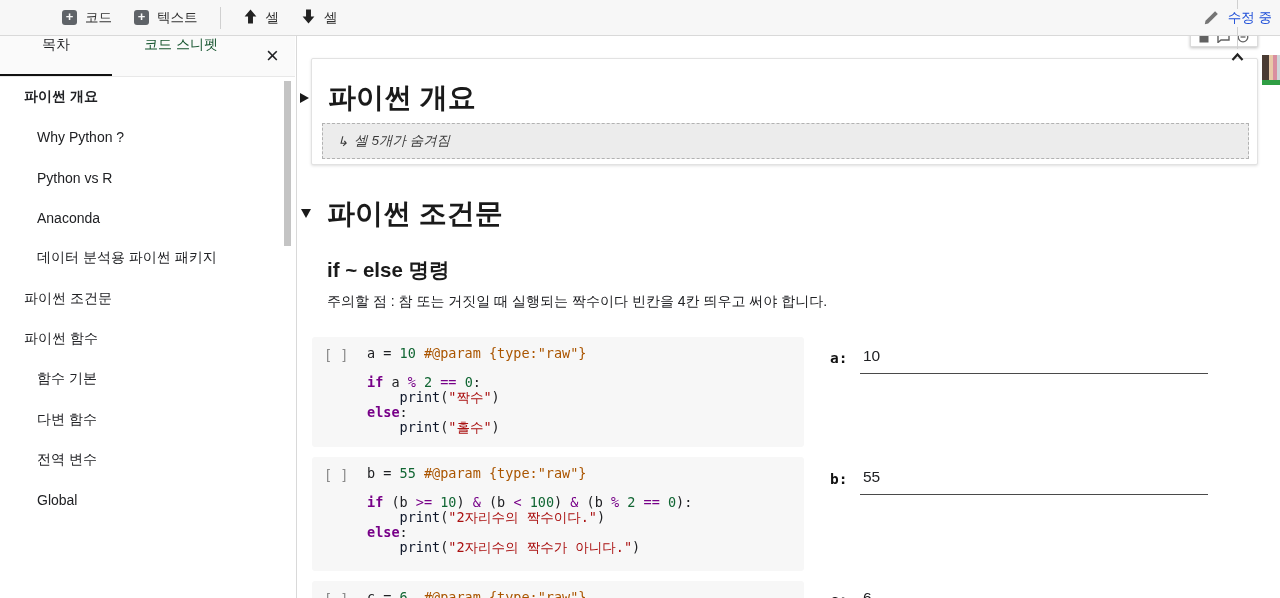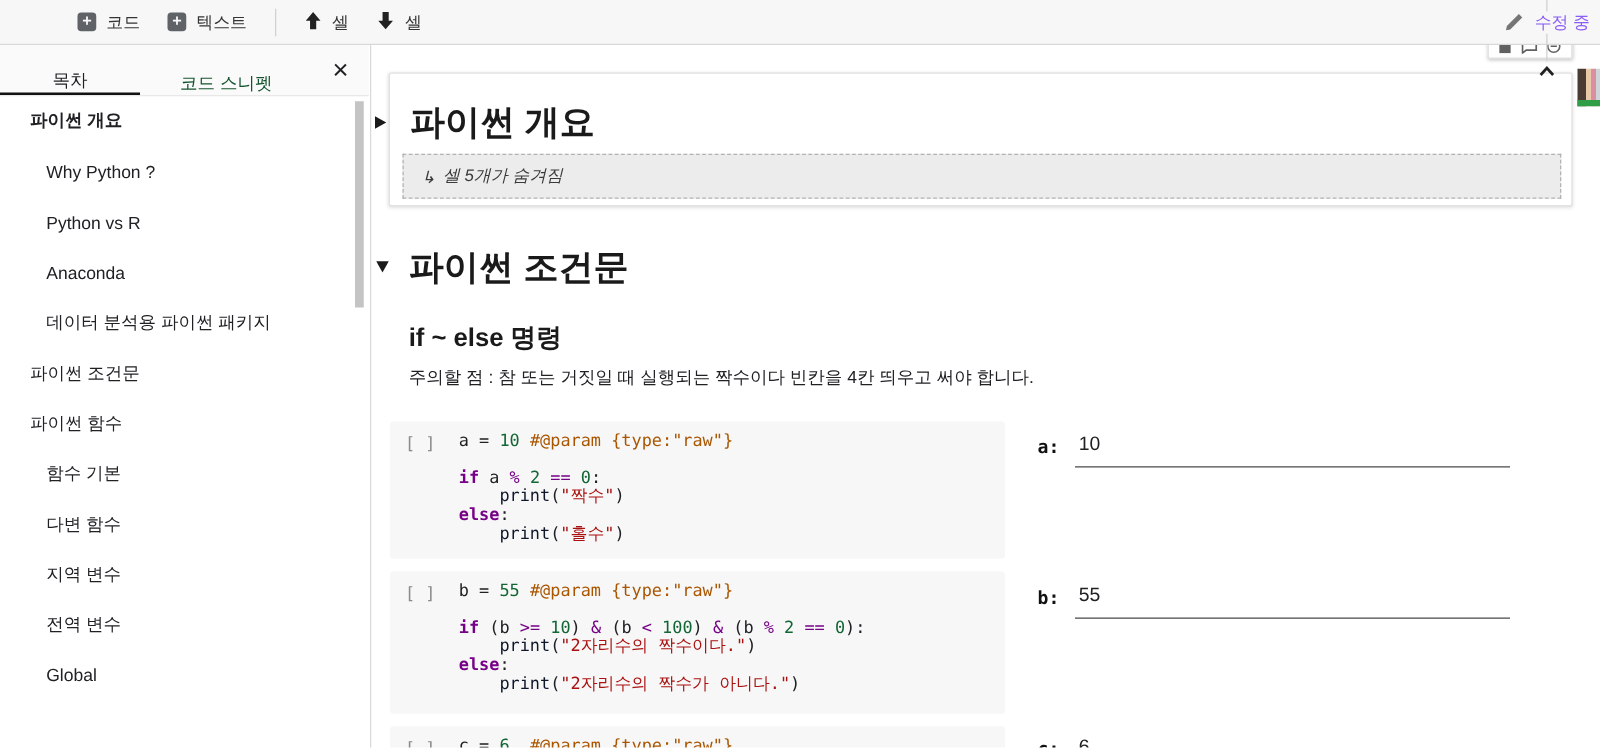--- a/index.html
+++ b/index.html
@@ -10,41 +10,41 @@
   .topbar { position:absolute; left:0; top:0; right:0; height:36px; background:#f7f7f7;
     border-bottom:1px solid #d9d9d9; display:flex; align-items:center; z-index:10; }
   .tb-left { display:flex; align-items:center; padding-left:62px; }
   .tb-btn { display:flex; align-items:center; gap:8px; font-size:13.5px; color:#333; cursor:pointer; }
   .tb-btn + .tb-btn { margin-left:22px; }
   .plusbox { width:15px; height:15px; background:#5f6368; border-radius:3px; color:#f7f7f7;
     font-size:13px; font-weight:bold; line-height:14px; text-align:center; display:inline-block; }
   .tb-divider { width:1px; height:22px; background:#d0d0d0; margin:0 22px; }
   .tb-right { margin-left:auto; display:flex; align-items:center; padding-right:8px;flex-direction:column; }
   .tb-right .tb-btn { color:#3c4043; }
-  .tb-edit { display:flex; align-items:center; gap:9px; font-size:13.5px; color:#8b5cf6;text-align:right; }
+  .tb-edit { display:flex; align-items:center; gap:9px; font-size:13.5px; color:#1d4ed8;text-align:right; }
   .tb-right .tb-divider { margin:0 18px; }
   .chev-btn { padding:2px 4px; cursor:pointer; display:flex; }
 
   
   .float-toolbar { position:absolute; left:1190px; top:26px; width:68px; height:21px;
     background:#fff; border:1px solid #dcdcdc; box-shadow:0 1px 3px rgba(0,0,0,.25);
     display:flex; align-items:flex-end; justify-content:space-evenly; z-index:5; }
   .ft-ico { margin-bottom:3px; display:flex; }
 
   
   .avatar { position:absolute; right:0; top:55px; width:18px; height:30px; z-index:6; cursor:pointer;
     background-image:
       linear-gradient(180deg, rgba(0,0,0,0) 0 25px, #2f9e44 25px 30px),
       linear-gradient(90deg, #4a3b33 0 7px, #e8c9a8 7px 11px, #d98fa0 11px 15px, #cfd6da 15px 18px);
   }
 
   
   .sidebar { position:absolute; left:0; top:36px; width:295px; bottom:0; background:#fff; z-index:2; }
   .sb-tabs { height:41px; display:flex; align-items:stretch; border-bottom:1px solid #e8e8e8; background:#fafafa; }
-  .sb-tab { display:flex; align-items:flex-end; justify-content:center; font-size:14px; cursor:pointer; }
+  .sb-tab { display:flex; align-items:flex-start; justify-content:center; font-size:14px; cursor:pointer; }
   .sb-tab.active { width:112px; color:#202124; border-bottom:2px solid #111; }
   .sb-tab.inactive { width:138px; color:#14532d; }
   .sb-close { margin-left:auto; width:45px; display:flex; align-items:center; justify-content:center;
     font-size:22px; color:#202124; cursor:pointer; line-height:1; }
   .toc { position:absolute; left:0; top:41px; right:14px; bottom:0; overflow:hidden; }
   .toc-item { height:40.3px; display:flex; align-items:center; font-size:14px; color:#202124; cursor:pointer; }
   .toc-item.lvl0 { padding-left:24px; }
   .toc-item.lvl1 { padding-left:37px; }
   .toc-item.bold { font-weight:bold; }
   .sb-scroll { position:absolute; right:4px; top:45px; width:7px; height:165px; background:#c4c4c4; }
@@ -185,21 +185,20 @@
   <div class="toc" id="toc">
       <div class="toc-item lvl0 bold">파이썬 개요</div>
       <div class="toc-item lvl1">Why Python ?</div>
       <div class="toc-item lvl1">Python vs R</div>
       <div class="toc-item lvl1">Anaconda</div>
       <div class="toc-item lvl1">데이터 분석용 파이썬 패키지</div>
       <div class="toc-item lvl0">파이썬 조건문</div>
       <div class="toc-item lvl0">파이썬 함수</div>
       <div class="toc-item lvl1">함수 기본</div>
       <div class="toc-item lvl1">다변 함수</div>
-      <div class="toc-item lvl1">지역 변수</div>
       <div class="toc-item lvl1">전역 변수</div>
       <div class="toc-item lvl1">Global</div>
     </div>
   <div class="sb-scroll"></div>
 </div>
 
 <div class="content">
 
   <div class="tri-right"></div>
   <div class="cell-card">

